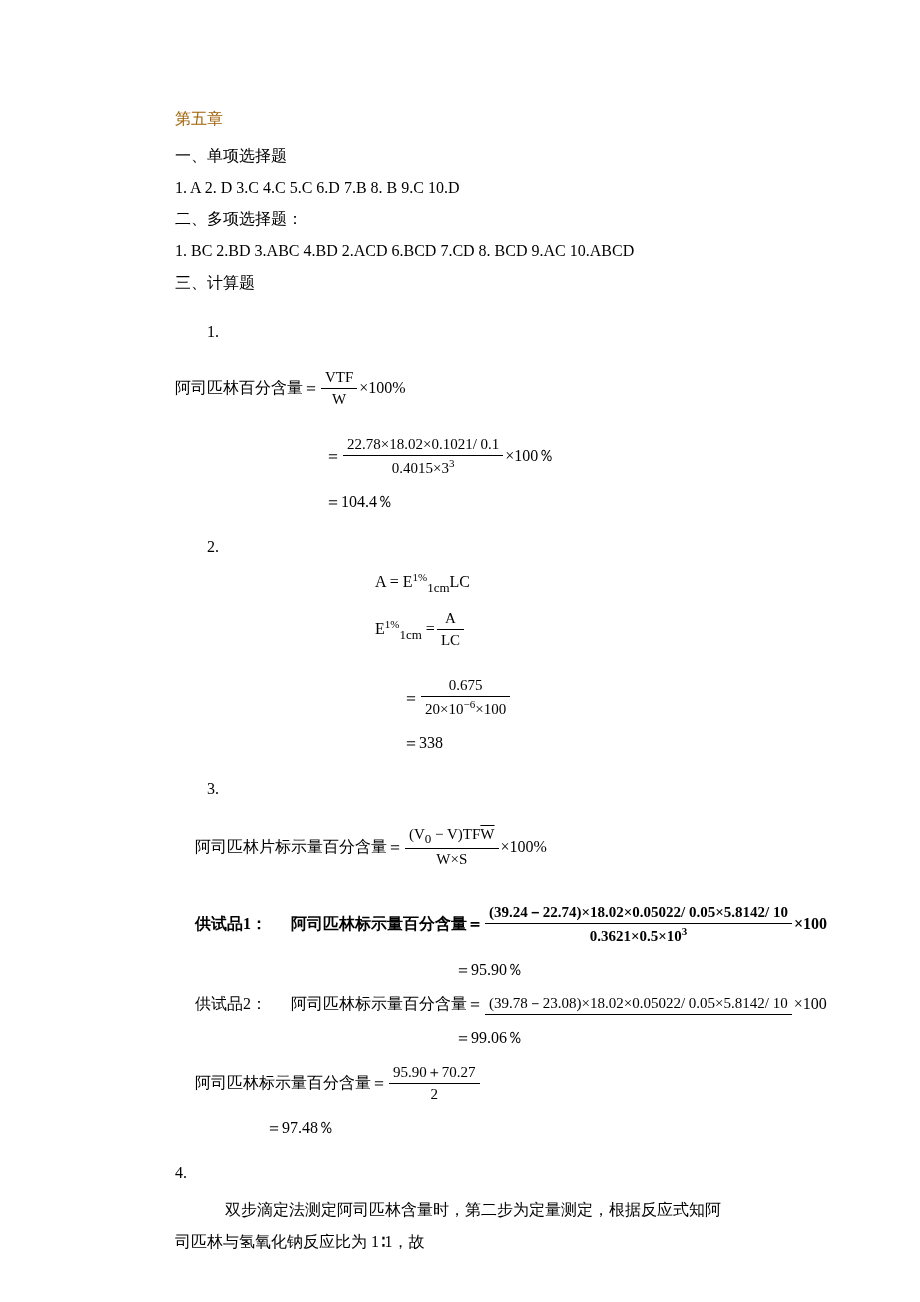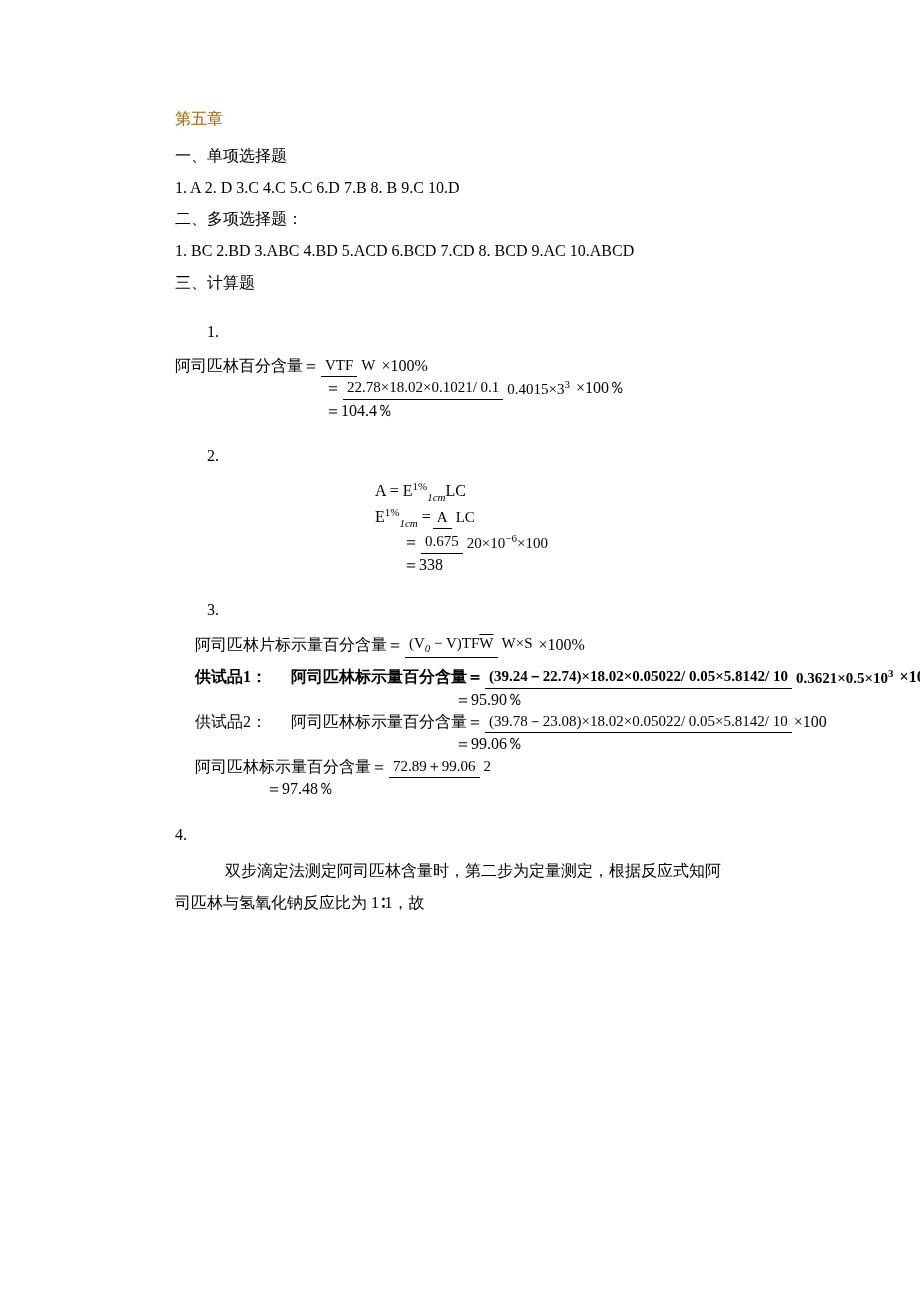--- a/index.html
+++ b/index.html
@@ -40,38 +40,38 @@
       white-space: nowrap;
     }
     .math-center {
       display: flex;
       flex-direction: column;
       align-items: flex-start;
       margin-left: 200px;
     }
     .frac {
       display: inline-flex;
+      flex-direction: column;
       vertical-align: middle;
       text-align: center;
-      margin: 0 2px;
+      margin: 12px 2px;
       justify-content: space-between;
     }
     .frac .num {
       border-bottom: 1px solid #000;
       padding: 0 4px;
       font-size: 15px;
     }
     .frac .den {
       padding: 0 4px;
       font-size: 15px;
     }
     .sub {
-      font-size: 11px;
+      font-size: 13px;
       vertical-align: sub;
-      font-style: italic;
     }
     .sup {
       font-size: 11px;
       vertical-align: super;
     }
     .overbar {
       text-decoration: overline;
     }
     .problem-num {
       margin-top: 20px;
@@ -95,21 +95,21 @@
   </style>
 </head>
 <body>
 
 <div class="chapter-title">第五章</div>
 
 <div class="section text-line">一、单项选择题</div>
 <div class="section text-line">1. A   2. D   3.C  4.C  5.C  6.D  7.B  8.  B  9.C  10.D</div>
 
 <div class="section text-line">二、多项选择题：</div>
-<div class="section text-line"> 1.  BC  2.BD  3.ABC  4.BD  5.ACD  6.BCD  7.CD  8.  BCD  9.AC  10.ABCD</div>
+<div class="section text-line"> 1.  BC  2.BD  3.ABC  4.BD  2.ACD  6.BCD  7.CD  8.  BCD  9.AC  10.ABCD</div>
 
 <div class="section text-line">三、计算题</div>
 
 <div class="indent-1 problem-num">1.</div>
 <div class="math-block indent-2">
   <div class="math-line">
     <span class="prefix-cn">阿司匹林百分含量＝</span>
     <span class="frac">
       <span class="num roman">VTF</span>
       <span class="den roman">W</span>
@@ -187,21 +187,21 @@
     </span>
     <span class="roman">×100</span>
   </div>
   <div class="math-line left-260">
     <span>＝99.06％</span>
   </div>
 
   <div class="math-line">
     <span class="prefix-cn">阿司匹林标示量百分含量＝</span>
     <span class="frac roman">
-      <span class="num">72.89＋99.06</span>
+      <span class="num">95.90＋70.27</span>
       <span class="den">2</span>
     </span>
   </div>
   <div class="math-line left-175">
     <span>＝97.48％</span>
   </div>
 </div>
 
 <div class="problem-num" style="margin-left:0;">4.</div>
 <div class="text-line left-50">双步滴定法测定阿司匹林含量时，第二步为定量测定，根据反应式知阿</div>

